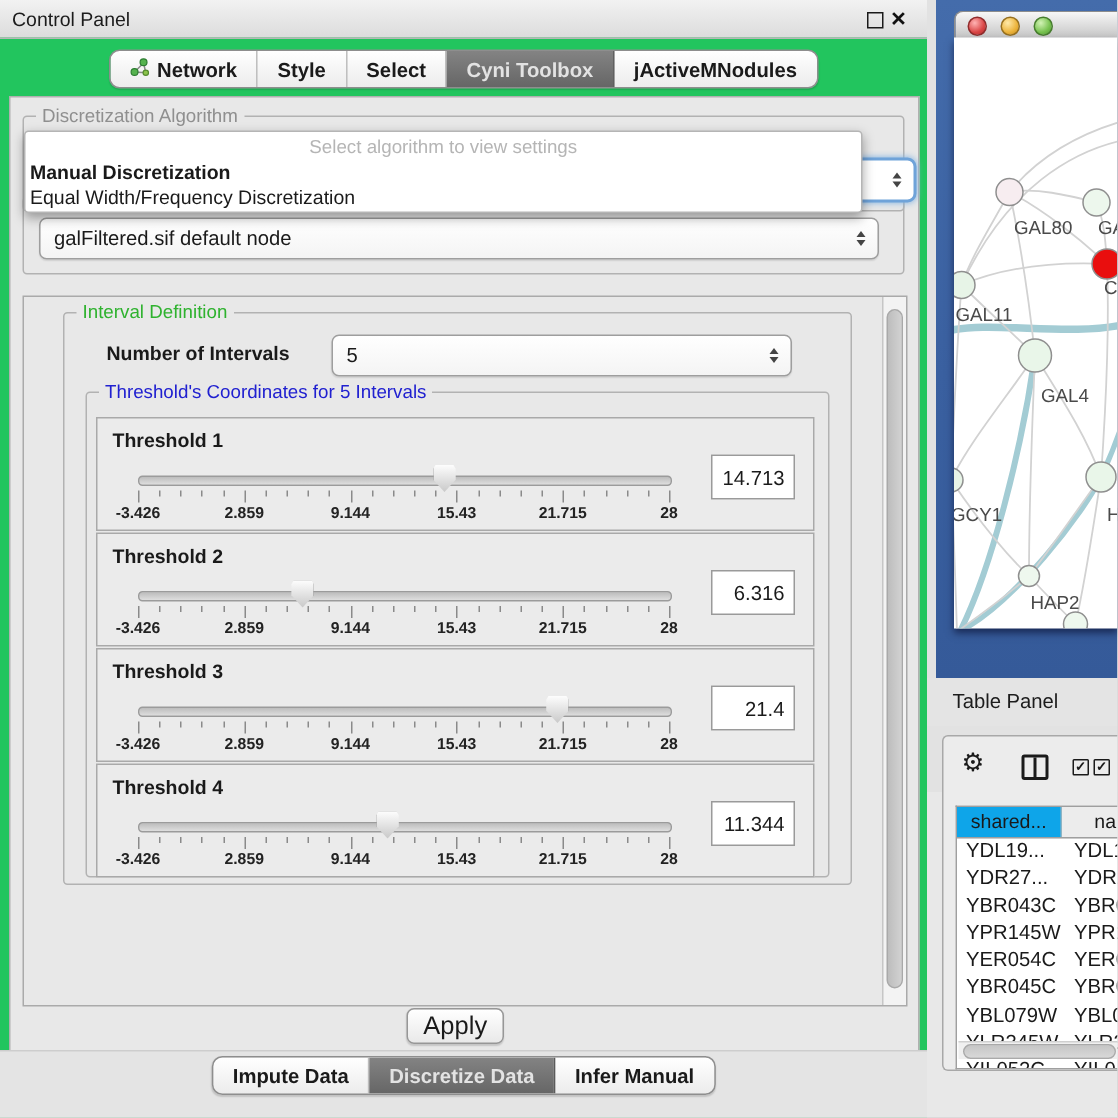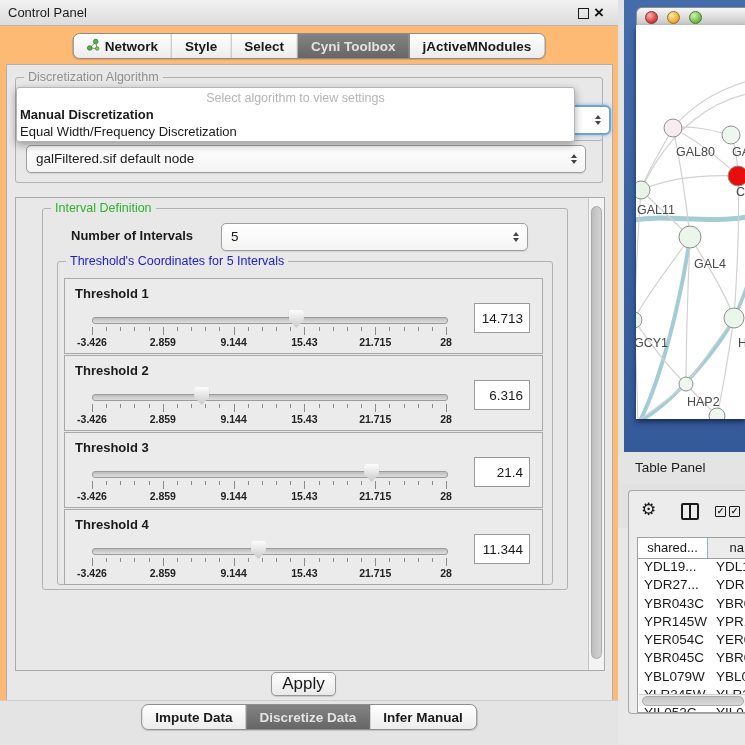--- a/index.html
+++ b/index.html
@@ -1,19 +1,19 @@
 <!DOCTYPE html>
 <html><head>
 <meta charset="utf-8">
 <style>
   html,body{margin:0;padding:0;background:#cfcfcf;}
   #app{position:relative;width:745px;height:745px;background:#e8e8e8;overflow:hidden;
        font-family:"Liberation Sans",sans-serif;color:#1a1a1a;font-size:13px;}
   
-  .cp{position:absolute;left:0;top:0;width:618px;height:745px;background:#fdba74;}
+  .cp{position:absolute;left:0;top:0;width:618px;height:745px;background:#22c55e;}
   .cp-titlebar{position:absolute;left:0;top:0;width:100%;height:25px;
       background:linear-gradient(#f2f2f2,#dcdcdc);border-bottom:1px solid #b6b6b6;}
   .cp-title{position:absolute;left:8px;top:0;line-height:25px;font-size:13px;color:#1c1c1c;}
   .float-ico{position:absolute;left:578px;top:8px;width:9px;height:9px;border:1.5px solid #1a1a1a;background:transparent;}
   .close-ico{position:absolute;left:594px;top:1px;font-size:17px;font-weight:bold;color:#111;line-height:24px;}
   
   .seg{position:absolute;display:inline-flex;border:1px solid #8e8e8e;border-radius:7px;
       background:linear-gradient(#ffffff,#ececec);overflow:hidden;height:24px;box-shadow:0 1px 1px rgba(0,0,0,.15);}
   .seg .tab{display:flex;align-items:center;gap:5px;padding:0 13px;font-size:13.5px;font-weight:600;
       color:#1a1a1a;border-right:1px solid #bdbdbd;cursor:default;white-space:nowrap;}
@@ -90,21 +90,21 @@
   .gear{position:absolute;left:12px;top:8px;font-family:"DejaVu Sans",sans-serif;font-size:17px;color:#1a1a1a;}
   .split-ico{position:absolute;left:52px;top:12px;width:14px;height:13px;border:2px solid #1a1a1a;border-radius:2px;}
   .split-ico:before{content:"";position:absolute;left:5.5px;top:0;width:2px;height:13px;background:#1a1a1a;}
   .cb-ico{position:absolute;top:15px;width:9px;height:9px;border:1.5px solid #1a1a1a;border-radius:1px;
       font-size:9px;line-height:9px;text-align:center;color:#1a1a1a;font-weight:bold;}
   .cb-ico:before{content:"\2713";}
   .cb1{left:86px;} .cb2{left:100px;}
   .tp-table{position:absolute;left:8px;top:46px;right:0;height:174px;background:#fff;border:1px solid #9f9f9f;border-right:none;overflow:hidden;}
   .tp-headrow{position:absolute;left:0;top:0;right:0;height:20px;display:flex;border-bottom:1px solid #9f9f9f;background:#ececec;}
   .hcell{font-size:13px;line-height:20px;box-sizing:border-box;}
-  .hcell.c1{width:70px;background:#ffffff;border-right:1px solid #8fb4c4;text-align:center;}
+  .hcell.c1{width:70px;background:#0ea5e9;border-right:1px solid #8fb4c4;text-align:center;}
   .hcell.c2{flex:1;text-align:right;padding-right:2px;overflow:hidden;}
   .tp-rows{position:absolute;left:0;top:20px;right:0;bottom:0;}
   .trow{display:flex;height:18.3px;}
   .tcell{font-size:13.5px;line-height:18.3px;white-space:nowrap;overflow:hidden;}
   .tcell.c1{width:70px;padding-left:6px;box-sizing:border-box;}
   .tcell.c2{flex:1;padding-left:8px;}
   .hscroll{position:absolute;left:1px;right:0;bottom:6px;height:11px;background:#f0f0f0;border-top:1px solid #cfcfcf;}
   .hscroll .thumb{position:absolute;left:3px;right:2px;top:1px;height:8px;border-radius:5px;
       background:linear-gradient(#c6c6c6,#d8d8d8);border:1px solid #aaa;}
   svg text{font-family:"Liberation Sans",sans-serif;}

